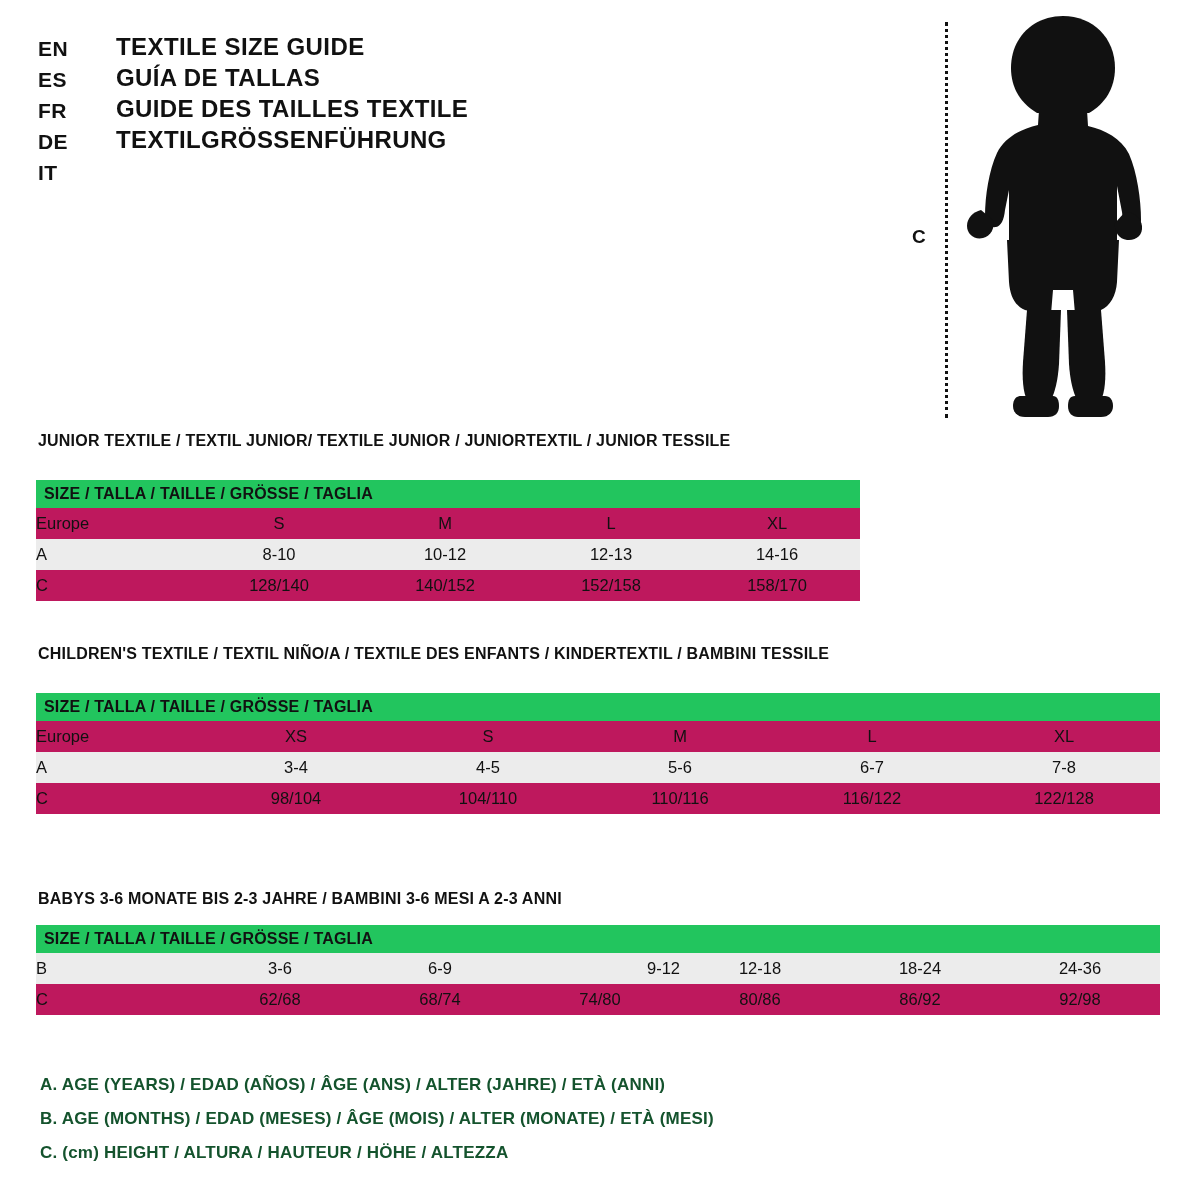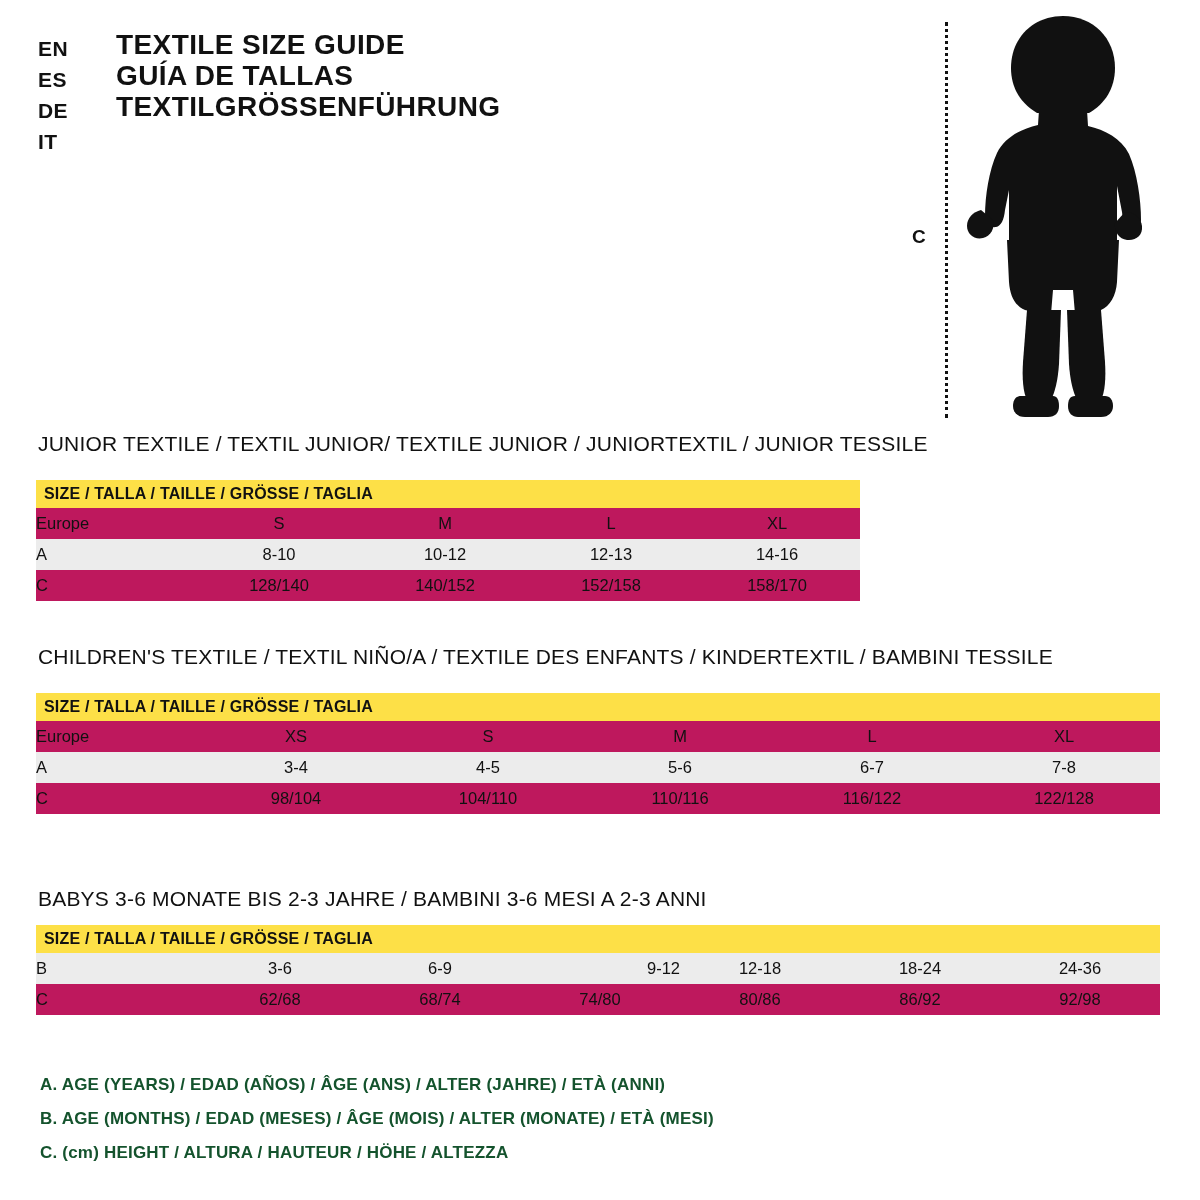--- a/index.html
+++ b/index.html
@@ -36,21 +36,21 @@
     height: 31px;
   }
   .lang-code {
     width: 78px;
     font-size: 21px;
     font-weight: bold;
     letter-spacing: 0.4px;
     color: #111;
   }
   .lang-title {
-    font-size: 28px;
+    font-size: 24px;
     font-weight: bold;
     letter-spacing: 0.4px;
     color: #111;
     white-space: nowrap;
   }
 
   
   .figure-area {
     position: absolute;
     left: 900px;
@@ -79,22 +79,22 @@
     left: 55px;
     top: 6px;
     width: 215px;
     height: 405px;
   }
 
   
   .section-title {
     position: absolute;
     left: 38px;
-    font-size: 21px;
-    font-weight: normal;
+    font-size: 16px;
+    font-weight: bold;
     letter-spacing: 0.2px;
     color: #111;
     white-space: nowrap;
   }
   .section-title.two-line {
     line-height: 29px;
     white-space: normal;
     width: 1000px;
   }
 
@@ -105,21 +105,21 @@
     border-collapse: collapse;
     font-size: 16.5px;
     color: #111;
   }
   .size-table td {
     padding: 0;
     height: 31px;
     vertical-align: middle;
   }
   .hdr-row td {
-    background: #fde047;
+    background: #22c55e;
     font-weight: bold;
     font-size: 16px;
     letter-spacing: 0.2px;
     padding-left: 8px;
     height: 28px;
   }
   .row-light td { background: #be185d; }
   .row-grey td  { background: #ececec; }
   .cell-label {
     padding-left: 8px;
@@ -154,20 +154,24 @@
 <div class="page">
 
   <div class="lang-block">
     <div class="lang-row">
       <span class="lang-code">EN</span>
       <span class="lang-title">TEXTILE SIZE GUIDE</span>
     </div>
     <div class="lang-row">
       <span class="lang-code">ES</span>
       <span class="lang-title">GUÍA DE TALLAS</span>
+    </div>
+    <div class="lang-row">
+      <span class="lang-code">FR</span>
+      <span class="lang-title">GUIDE DES TAILLES TEXTILE</span>
     </div>
     <div class="lang-row">
       <span class="lang-code">DE</span>
       <span class="lang-title">TEXTILGRÖSSENFÜHRUNG</span>
     </div>
     <div class="lang-row">
       <span class="lang-code">IT</span>
     </div>
   </div>
 

